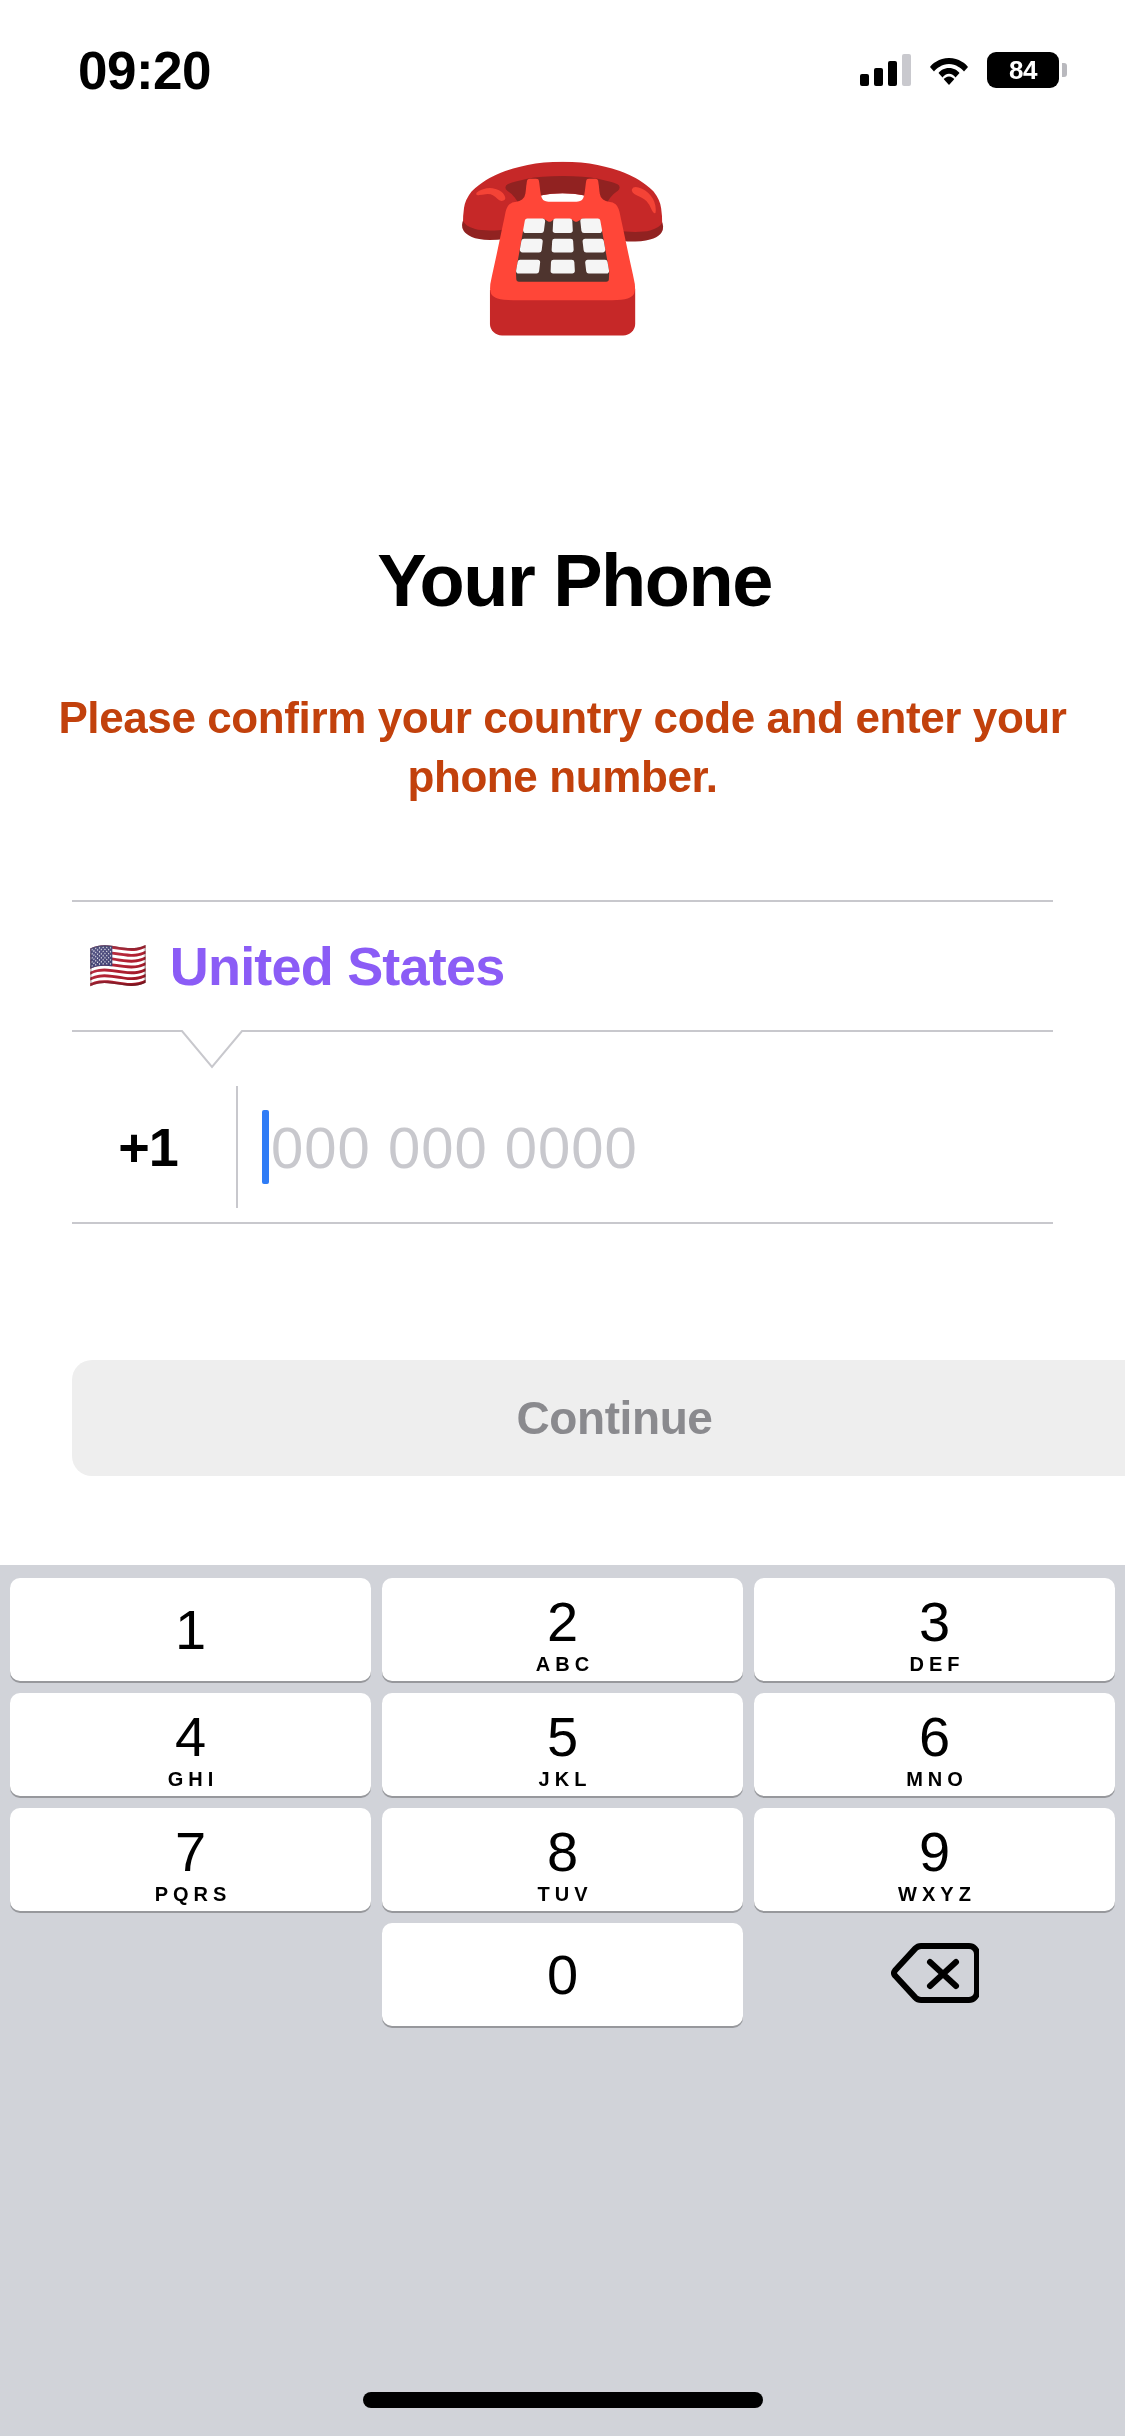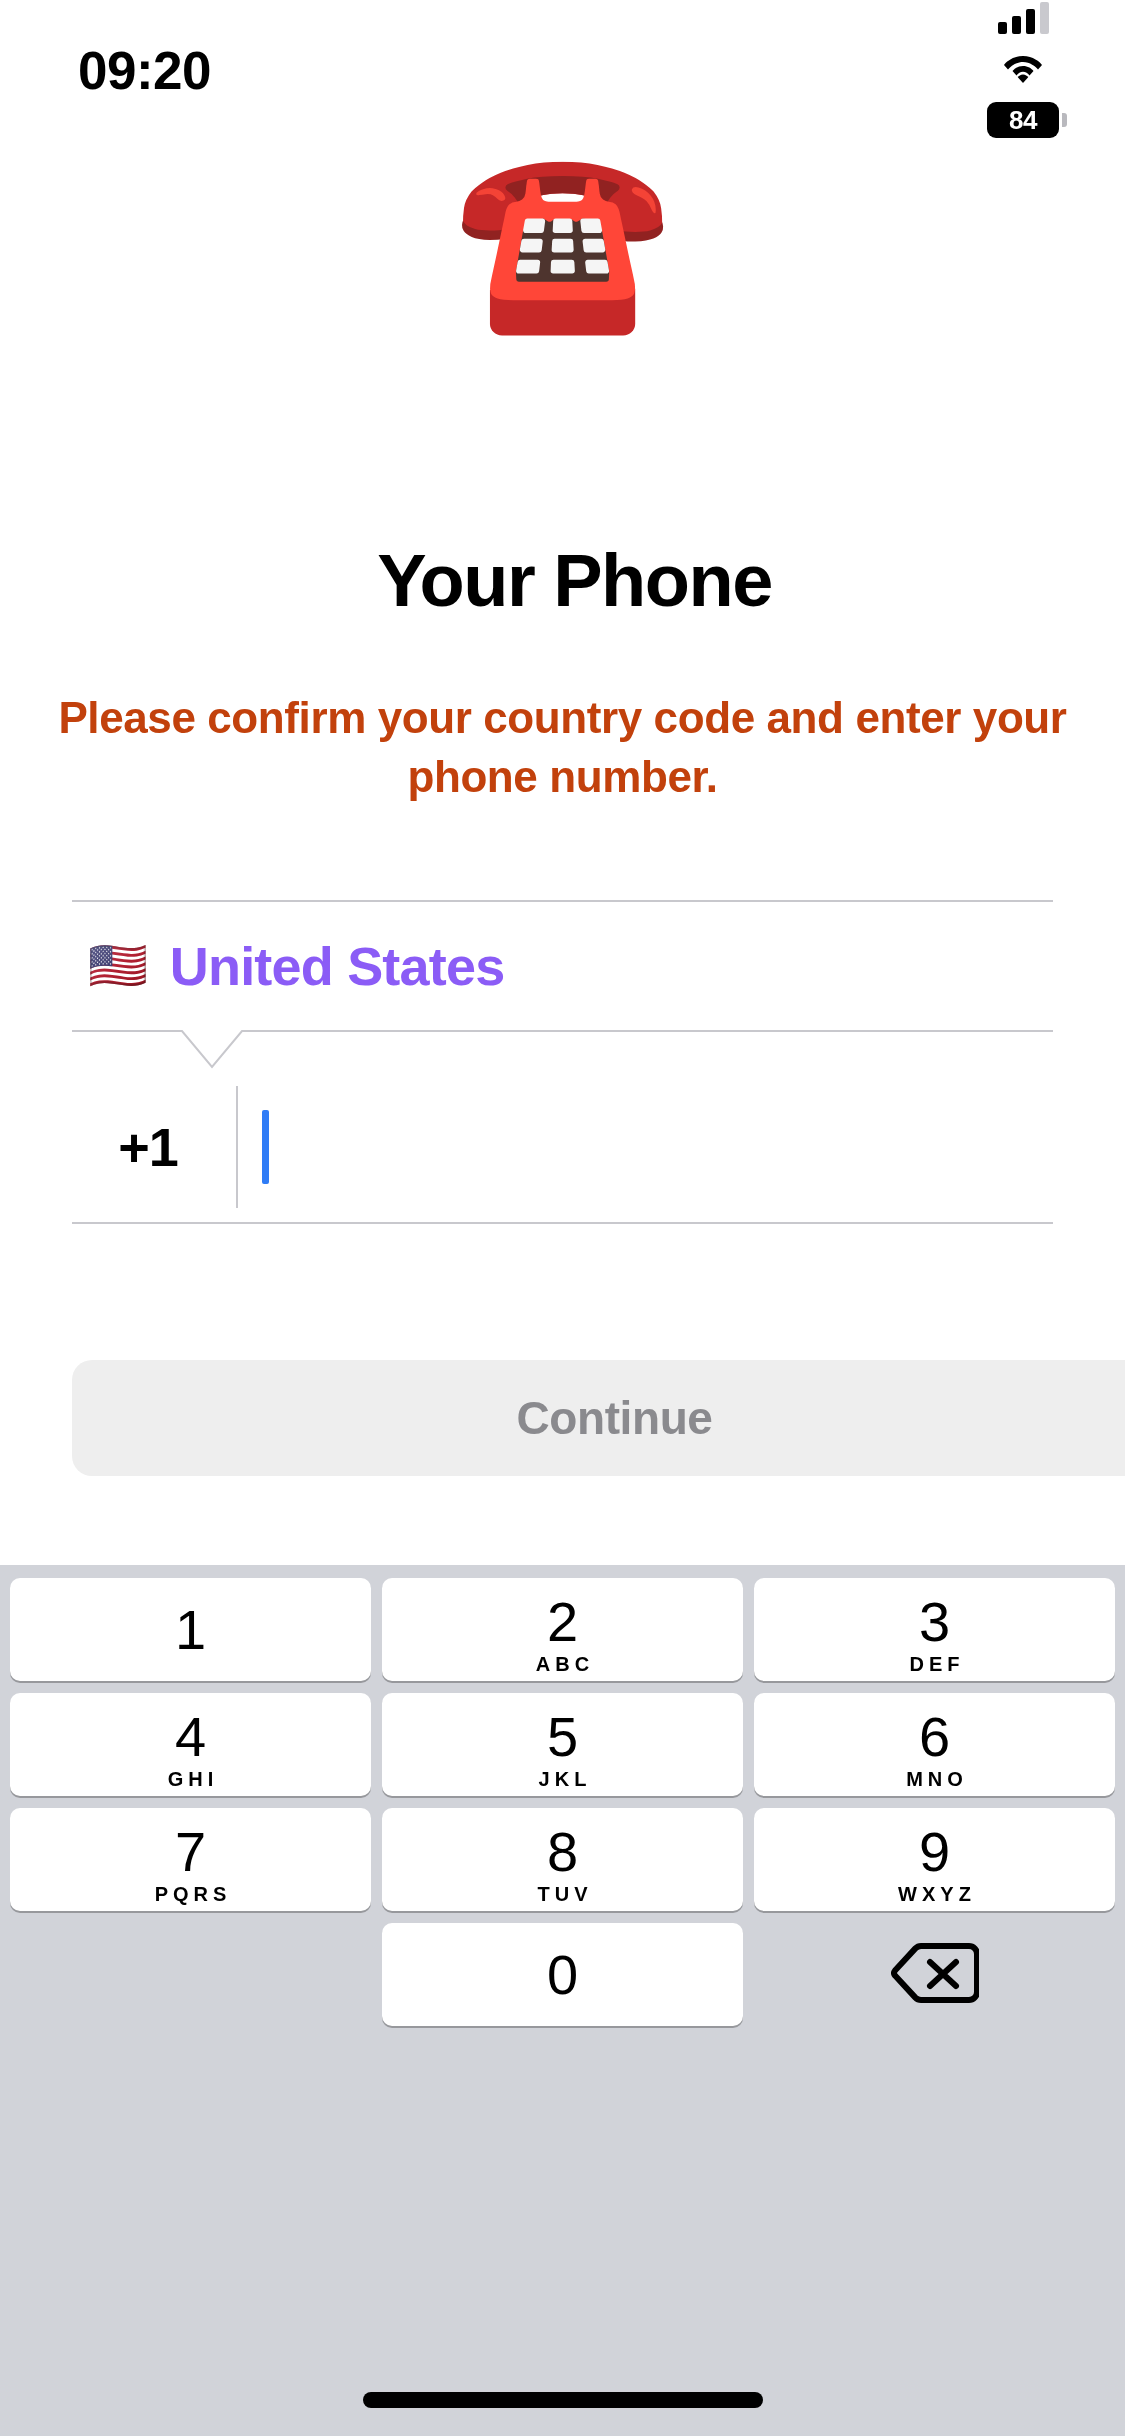--- a/index.html
+++ b/index.html
@@ -34,21 +34,20 @@
     color: #000;
     letter-spacing: -0.5px;
     line-height: 1;
     margin-top: 8px;
   }
   .status-right {
     display: flex;
     align-items: center;
     gap: 18px;
     margin-top: 8px;
-    flex-direction: column;
   }
   .signal-bars {
     display: flex;
     align-items: flex-end;
     gap: 5px;
     height: 32px;
   }
   .signal-bars i {
     display: block;
     width: 9px;
@@ -347,20 +346,21 @@
     <svg width="981" height="42" viewBox="0 0 981 42">
       <path d="M0 1 H110 L140 37 L170 1 H981" fill="none" stroke="#c8c8cd" stroke-width="2"></path>
     </svg>
   </div>
 
   <div class="phone-row">
     <span class="dial-code">+1</span>
     <span class="vsep"></span>
     <span class="phone-input">
       <span class="caret"></span>
+      <span class="placeholder">000 000 0000</span>
     </span>
   </div>
 
   <div class="divider"></div>
 </div>
 
 <button class="continue-button">Continue</button>
 
 <div class="keyboard">
   <div class="key-grid">

